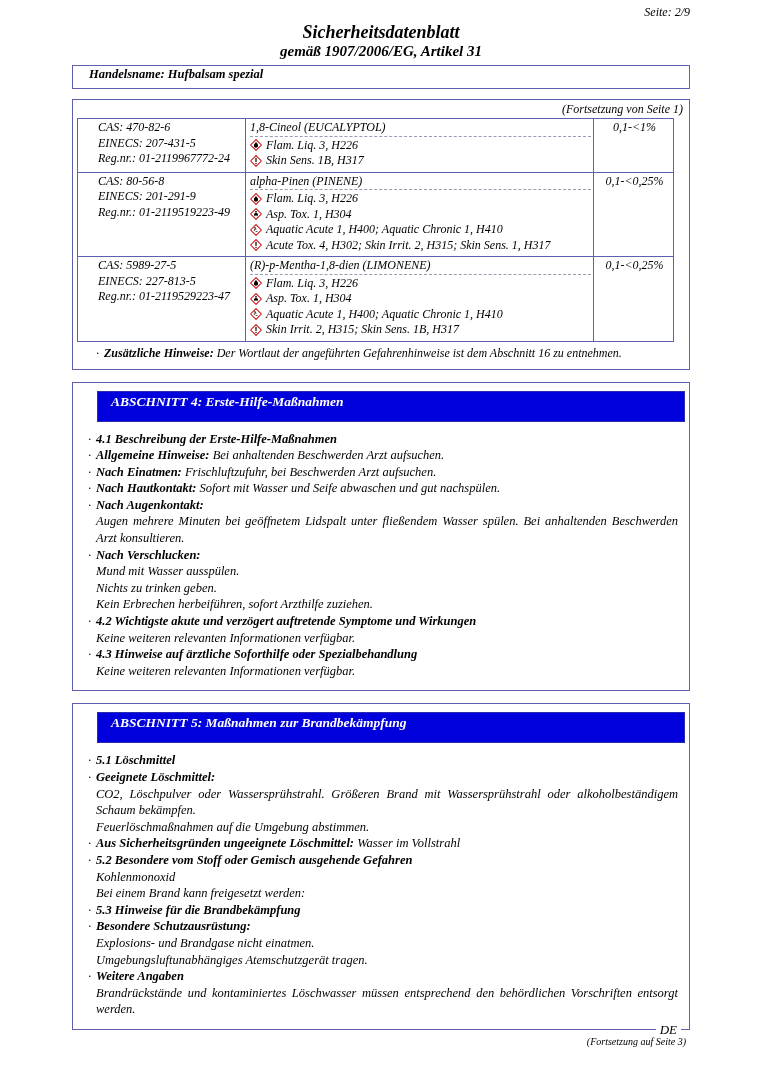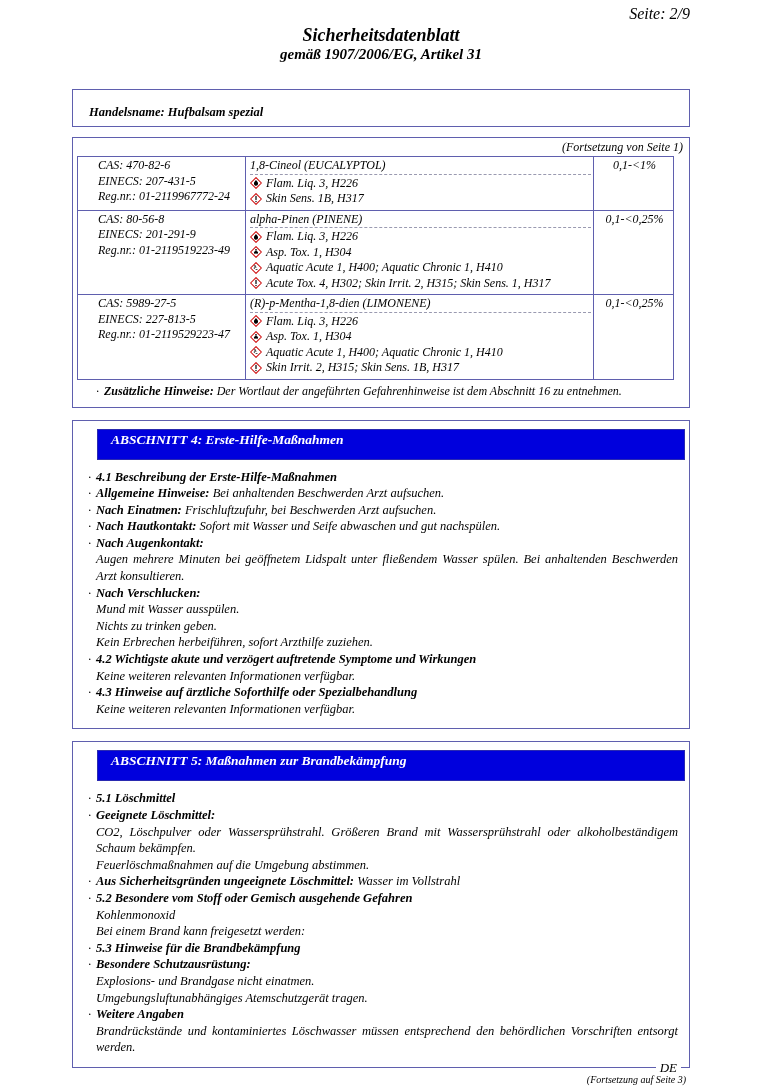--- a/index.html
+++ b/index.html
@@ -5,29 +5,29 @@
   * { margin:0; padding:0; box-sizing:border-box; }
   html,body { background:#fff; }
   body {
     width:768px; height:1087px; overflow:hidden;
     font-family:"Liberation Serif", serif; font-style:italic; color:#000;
     position:relative;
   }
   .content { margin-left:72px; width:618px; }
   .bold { font-weight:bold; }
 
-  .page-num { text-align:right; font-size:16px; padding-top:5px; }
+  .page-num { text-align:right; font-size:12px; padding-top:5px; }
   .doc-title { text-align:center; font-size:18px; font-weight:bold; margin-top:2px; }
   .doc-subtitle { text-align:center; font-size:15px; font-weight:bold; margin-top:0px; }
   .meta-row { display:grid; grid-template-columns:1fr auto 1fr; font-size:12px; margin-top:8px; }
   .m-left { padding-left:18px; }
   .m-right { text-align:right; }
 
   .box { border:1px solid #5f5fae; background:#fff; }
-  .trade-box { margin-top:26px; padding:15px 0 6px 16px; font-size:12.5px; }
+  .trade-box { margin-top:5px; padding:1px 0 6px 16px; font-size:12.5px; }
 
   .substances-box { margin-top:10px; padding-bottom:8px; }
   .continuation { text-align:right; font-size:12px; padding:2px 6px 1px 0; }
   table.subst { border-collapse:collapse; margin-left:4px; width:596px; font-size:12px; table-layout:fixed; }
   table.subst td { border:1px solid #5f5fae; vertical-align:top; padding:1px 2px 3px 4px; line-height:15.5px; }
   td.c1 { width:168px; padding-left:20px !important; }
   td.c2 { width:348px; }
   td.c3 { width:80px; text-align:center; }
   .dashed { border-top:1px dashed #9a9ab0; margin:0 0 1px 0; }
   .hz { display:flex; align-items:center; gap:4px; }

